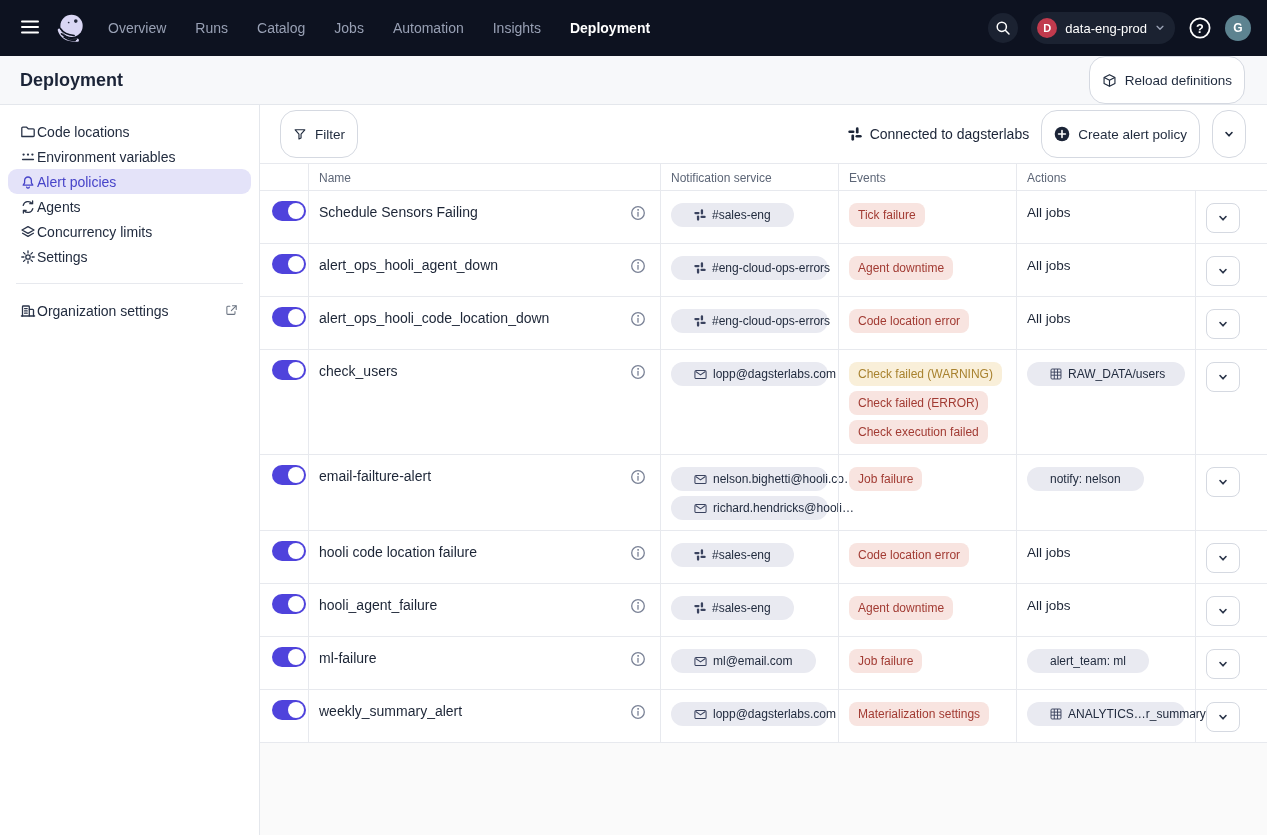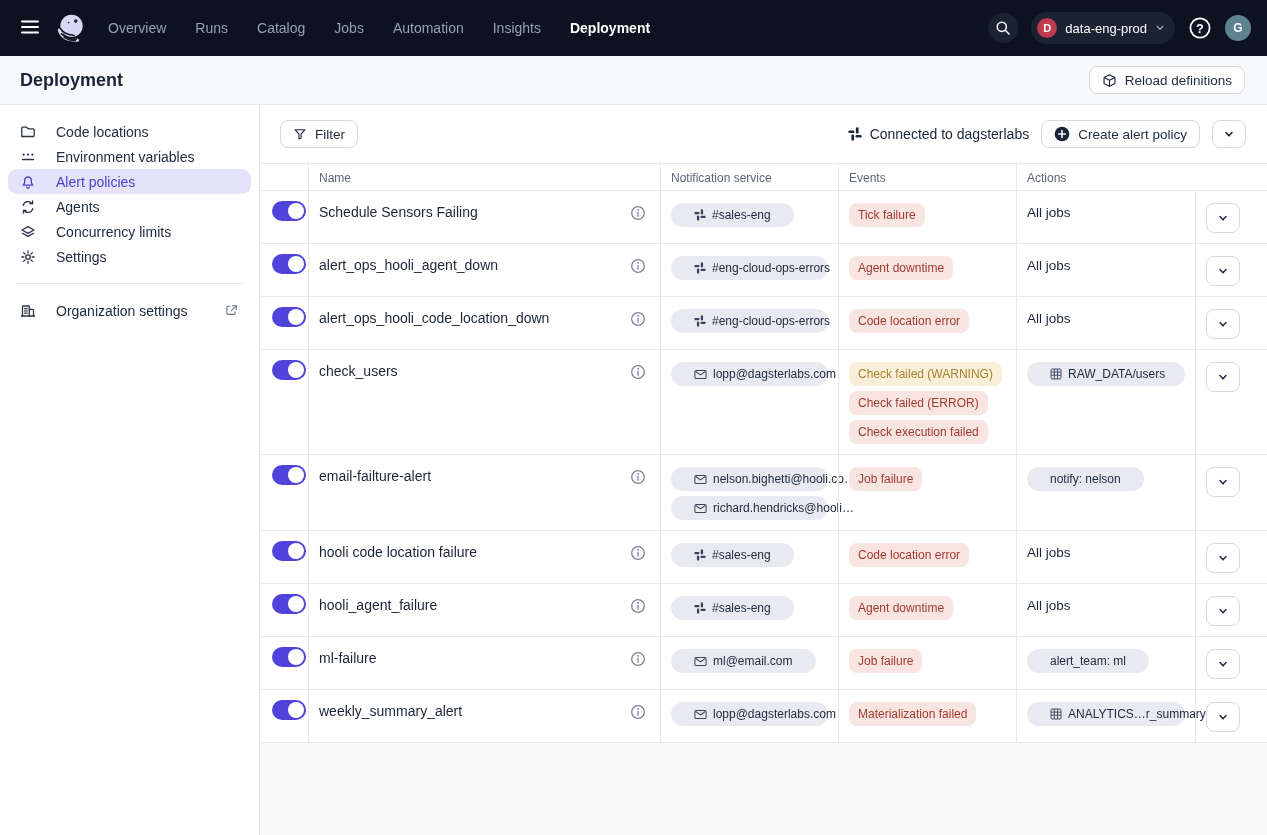--- a/index.html
+++ b/index.html
@@ -25,26 +25,26 @@
   .deploy-pill{height:32px; border-radius:16px; background:#1b2231; display:flex; align-items:center; gap:8px; padding:0 10px 0 6px; cursor:pointer;}
   .deploy-dot{width:20px; height:20px; border-radius:50%; background:var(--deploy-dot,#c13a4d); color:#fff; font-size:11px; font-weight:700; display:flex; align-items:center; justify-content:center;}
   .deploy-label{color:#fff; font-size:13px;}
   .deploy-pill .chev{color:#9aa2b5;}
   .help-btn{width:24px; height:24px; border:none; background:none; color:#fff; cursor:pointer;}
   .avatar{width:26px; height:26px; border-radius:50%; background:var(--avatar-bg,#5d8390); color:#fff; font-size:12px; font-weight:700; display:flex; align-items:center; justify-content:center; cursor:pointer;}
 
   
   .page-header{height:49px; background:#f7f8fa; border-bottom:1px solid #e4e7ec; display:flex; align-items:center; justify-content:space-between; padding:0 22px 0 20px;}
   .page-title{font-size:18px; font-weight:700; color:#1b2437;}
-  .btn{display:inline-flex; align-items:center; gap:8px; height:28px; padding:0 12px; background:#fff; border:1px solid #d5d9e1; border-radius:8px; font-size:13.5px; color:#1f2a3d; cursor:pointer; font-family:inherit; white-space:nowrap;}
+  .btn{display:inline-flex; align-items:center; gap:8px; height:48px; padding:0 12px; background:#fff; border:1px solid #d5d9e1; border-radius:16px; font-size:13.5px; color:#1f2a3d; cursor:pointer; font-family:inherit; white-space:nowrap;}
 
   
   .layout{display:flex; height:730px;}
   .sidebar{width:260px; flex:none; background:#fff; border-right:1px solid #e4e7ec; padding-top:14px;}
-  .side-item{display:flex; align-items:center; gap:20px; height:25px; margin:0 8px; padding:0 12px; border-radius:9px; font-size:14px; color:#222c3f; cursor:pointer;}
+  .side-item{display:flex; align-items:center; gap:1px; height:25px; margin:0 8px; padding:0 12px; border-radius:9px; font-size:14px; color:#222c3f; cursor:pointer;}
   .side-item .icon{color:#2a3449; width:16px; height:16px;}
   .side-item.selected{background:var(--sel-bg); color:var(--sel-fg);}
   .side-item.selected .icon{color:var(--sel-fg);}
   .side-item .ext{margin-left:auto; color:#6b7482;}
   .side-div{height:1px; background:var(--border); margin:14px 16px;}
 
   .main{flex:1; min-width:0; display:flex; flex-direction:column; background:#fff;}
   .toolbar{height:58px; flex:none; display:flex; align-items:center; padding:0 21px 0 20px;}
   .toolbar-right{margin-left:auto; display:flex; align-items:center; gap:12px;}
   .connected{display:flex; align-items:center; gap:8px; font-size:14px; color:#1b2437;}
@@ -697,21 +697,21 @@
                     <rect x="1" y="2.8" width="12" height="8.6" rx="1.3"></rect>
                     <path d="M1.8 3.8 L7 7.4 L12.2 3.8"></path>
                   </svg>
                 </span>
                 <span>lopp@dagsterlabs.com</span>
               </span>
             </div>
           </div>
           <div class="t-cell">
             <div class="stack">
-              <span class="badge error">Materialization failed</span>
+              <span class="badge error">Materialization settings</span>
             </div>
           </div>
           <div class="t-cell"><span class="pill">
               <span class="icon">
                 <svg width="12" height="12" viewBox="0 0 14 14" fill="none" stroke="currentColor" stroke-width="1.1">
                   <rect x="1.2" y="1.2" width="11.6" height="11.6" rx="1.2"></rect>
                   <path d="M5 1.2 V12.8 M8.8 1.2 V12.8 M1.2 4.8 H12.8 M1.2 8.4 H12.8"></path>
                 </svg>
               </span>
               <span>ANALYTICS…r_summary</span>

